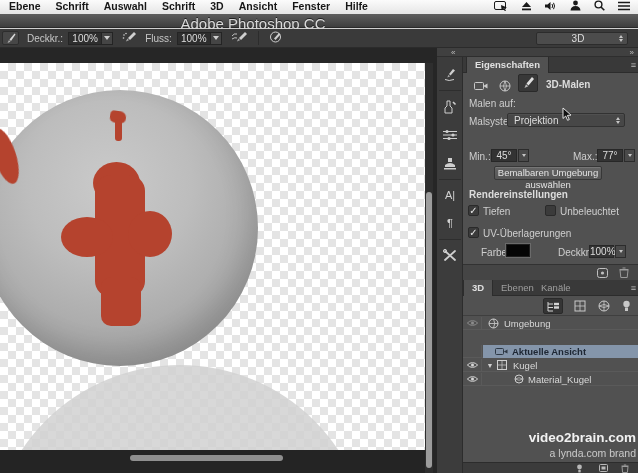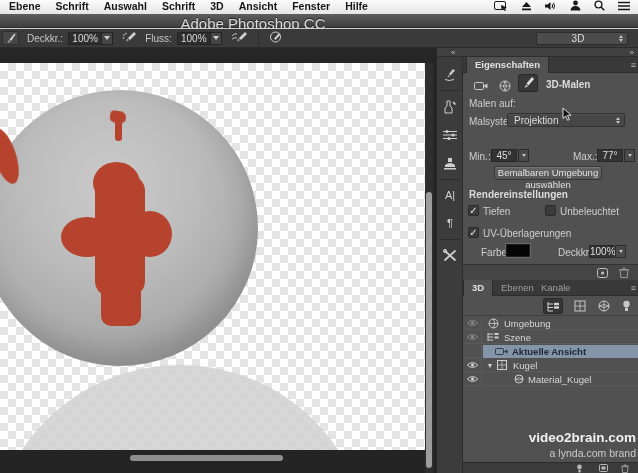--- a/index.html
+++ b/index.html
@@ -451,36 +451,20 @@
       </span>
       <span class="rowico" style="margin-left:4px">
         <svg width="11" height="11" viewBox="0 0 11 11">
             <circle cx="5.5" cy="5.5" r="4.5" fill="none" stroke="#cfcfcf"></circle>
             <path d="M1 5.5 H10 M5.5 1 Q8 5.5 5.5 10" fill="none" stroke="#cfcfcf" stroke-width=".8"></path>
           </svg>
       </span>
       <span class="rowlab" style="margin-left:4px">Umgebung</span>
     </div>
 
-    <div class="p3d-row" style="top:274px">
-      <span class="eyecell">
-        <svg width="11" height="8" viewBox="0 0 11 8">
-            <path d="M.5 4C2.5 1 8.5 1 10.5 4 8.5 7 2.5 7 .5 4Z" fill="none" stroke="#8d8d8d"></path>
-            <circle cx="5.5" cy="4" r="1.5" fill="#8d8d8d"></circle>
-          </svg>
-      </span>
-      <span class="rowico" style="margin-left:4px">
-        <svg width="12" height="10" viewBox="0 0 12 10">
-            <path d="M1 1 V9 M1 2 H6 M1 5 H6 M1 8 H6" stroke="#cfcfcf"></path>
-            <rect x="7.5" y="1" width="4" height="2" fill="#cfcfcf"></rect>
-            <rect x="7.5" y="4.5" width="4" height="2" fill="#cfcfcf"></rect>
-          </svg>
-      </span>
-      <span class="rowlab" style="margin-left:4px">Szene</span>
-    </div>
 
     <div class="p3d-row" style="top:288px">
       <div class="rowsel"></div>
       <span class="eyecell"></span>
       <span class="rowico" style="margin-left:12px; position:relative">
         <svg width="13" height="9" viewBox="0 0 13 9">
             <rect x="0.5" y="1.5" width="8" height="6" rx="1" fill="none" stroke="#2d3845"></rect>
             <path d="M9 4.5 L12.5 2.5 v4 L9 4.8 Z" fill="#2d3845"></path>
           </svg>
       </span>

